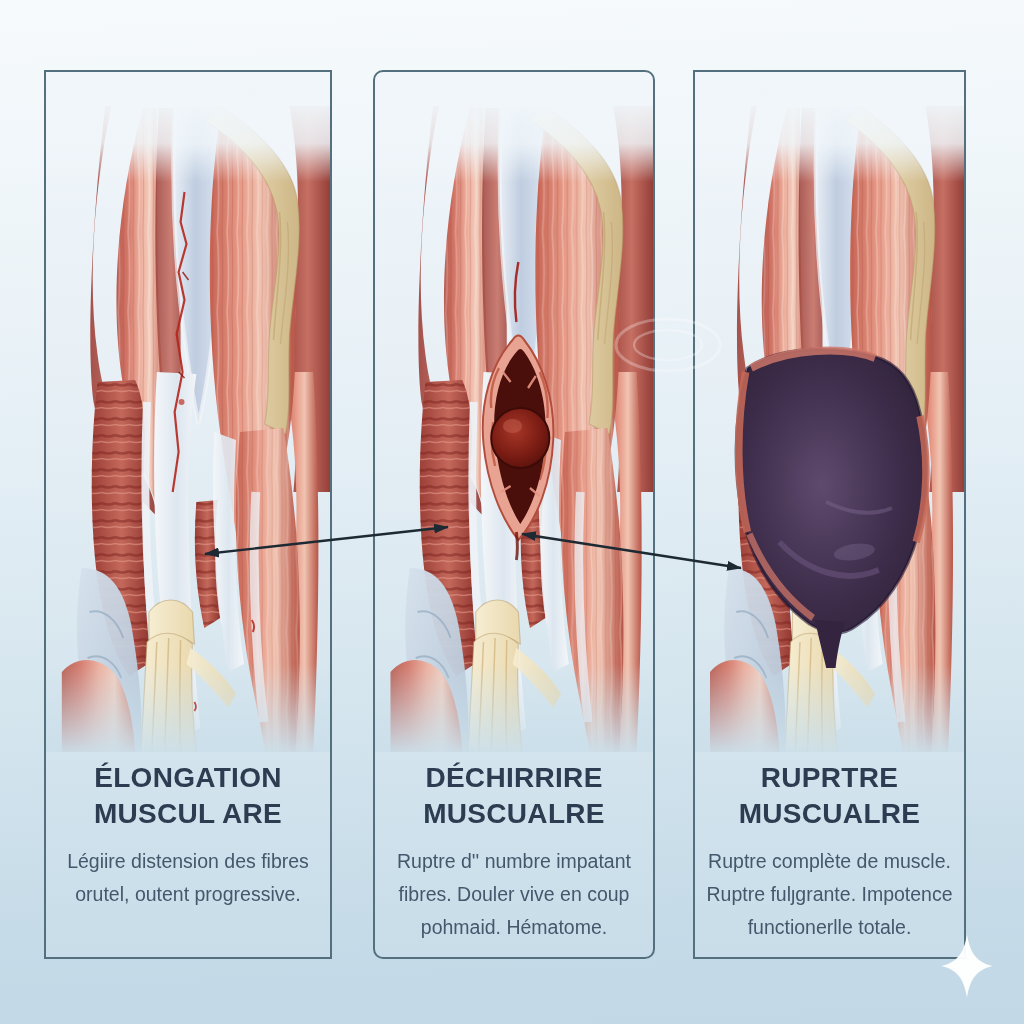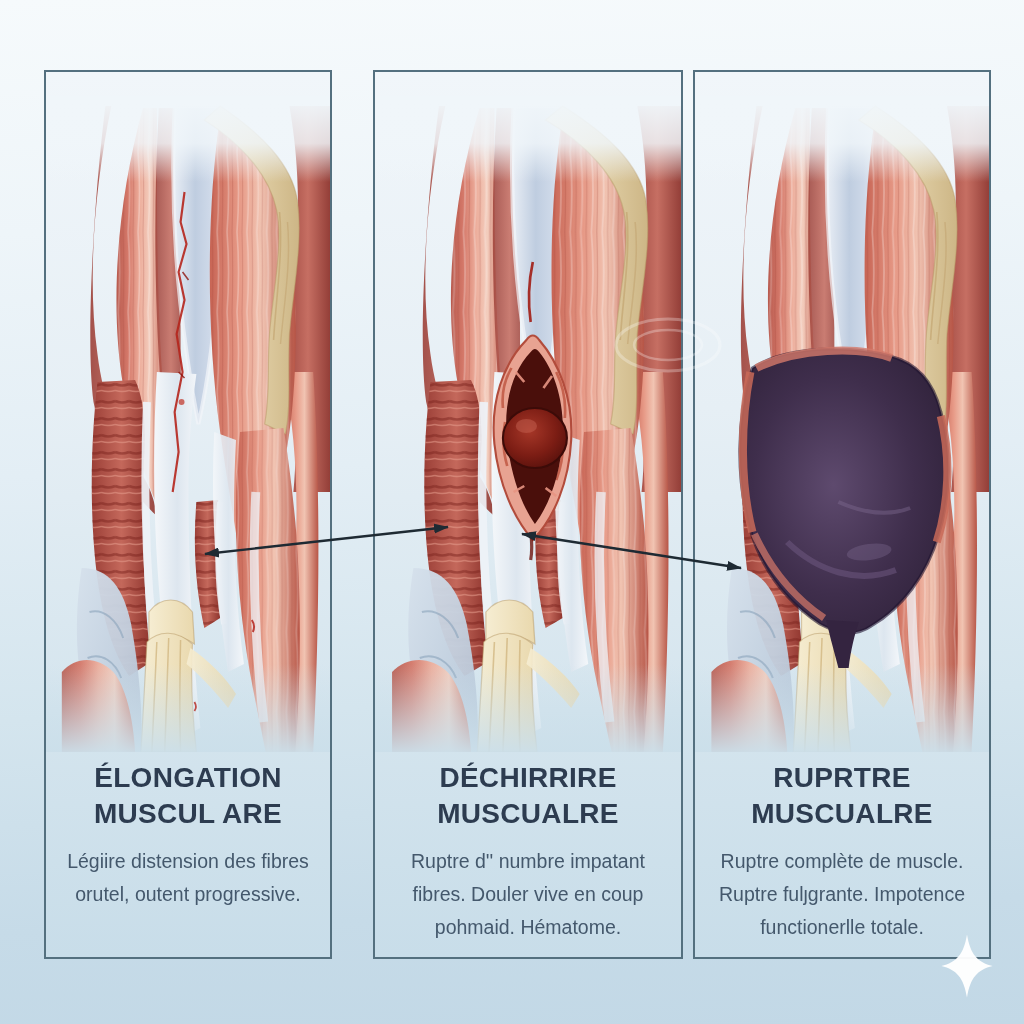--- a/index.html
+++ b/index.html
@@ -8,22 +8,22 @@
     font-family:"Liberation Sans", sans-serif;
     background:linear-gradient(178deg,#f6fafc 0%,#eef5f9 22%,#e3eef5 45%,#d4e5ee 68%,#c6dbe8 88%,#c2d8e6 100%);
   }
   .panel{
     position:absolute;top:70px;height:889px;
     border:2px solid #54707f;
     background:linear-gradient(180deg,#f1f6fa 0%,#e6eff5 38%,#d5e5ee 72%,#c8dde9 100%);
     box-sizing:border-box;
   }
   .panel--1{left:44px;width:288px;}
-  .panel--2{left:373px;width:310px;}
-  .panel--3{left:693px;width:298px;padding-left:30px;}
+  .panel--2{left:373px;width:282px;border-radius:10px;}
+  .panel--3{left:693px;width:273px;padding-left:30px;}
   .illu{position:absolute;left:0;top:0;width:100%;height:680px;display:block;}
   .panel-text{position:absolute;left:0;right:0;top:684px;text-align:center;}
   .panel-title{margin:4px;font-size:28px;line-height:36px;font-weight:bold;color:#2d3c50;letter-spacing:.3px;}
   .panel-title span{display:block;}
   .panel-desc{margin:13px 6px 4px 6px;font-size:19.5px;line-height:33px;color:#44586c;}
   .overlay{position:absolute;left:0;top:0;width:1024px;height:1024px;pointer-events:none;}
   .hidden-defs{position:absolute;width:0;height:0;overflow:hidden;}
 </style>
 </head>
 <body>

